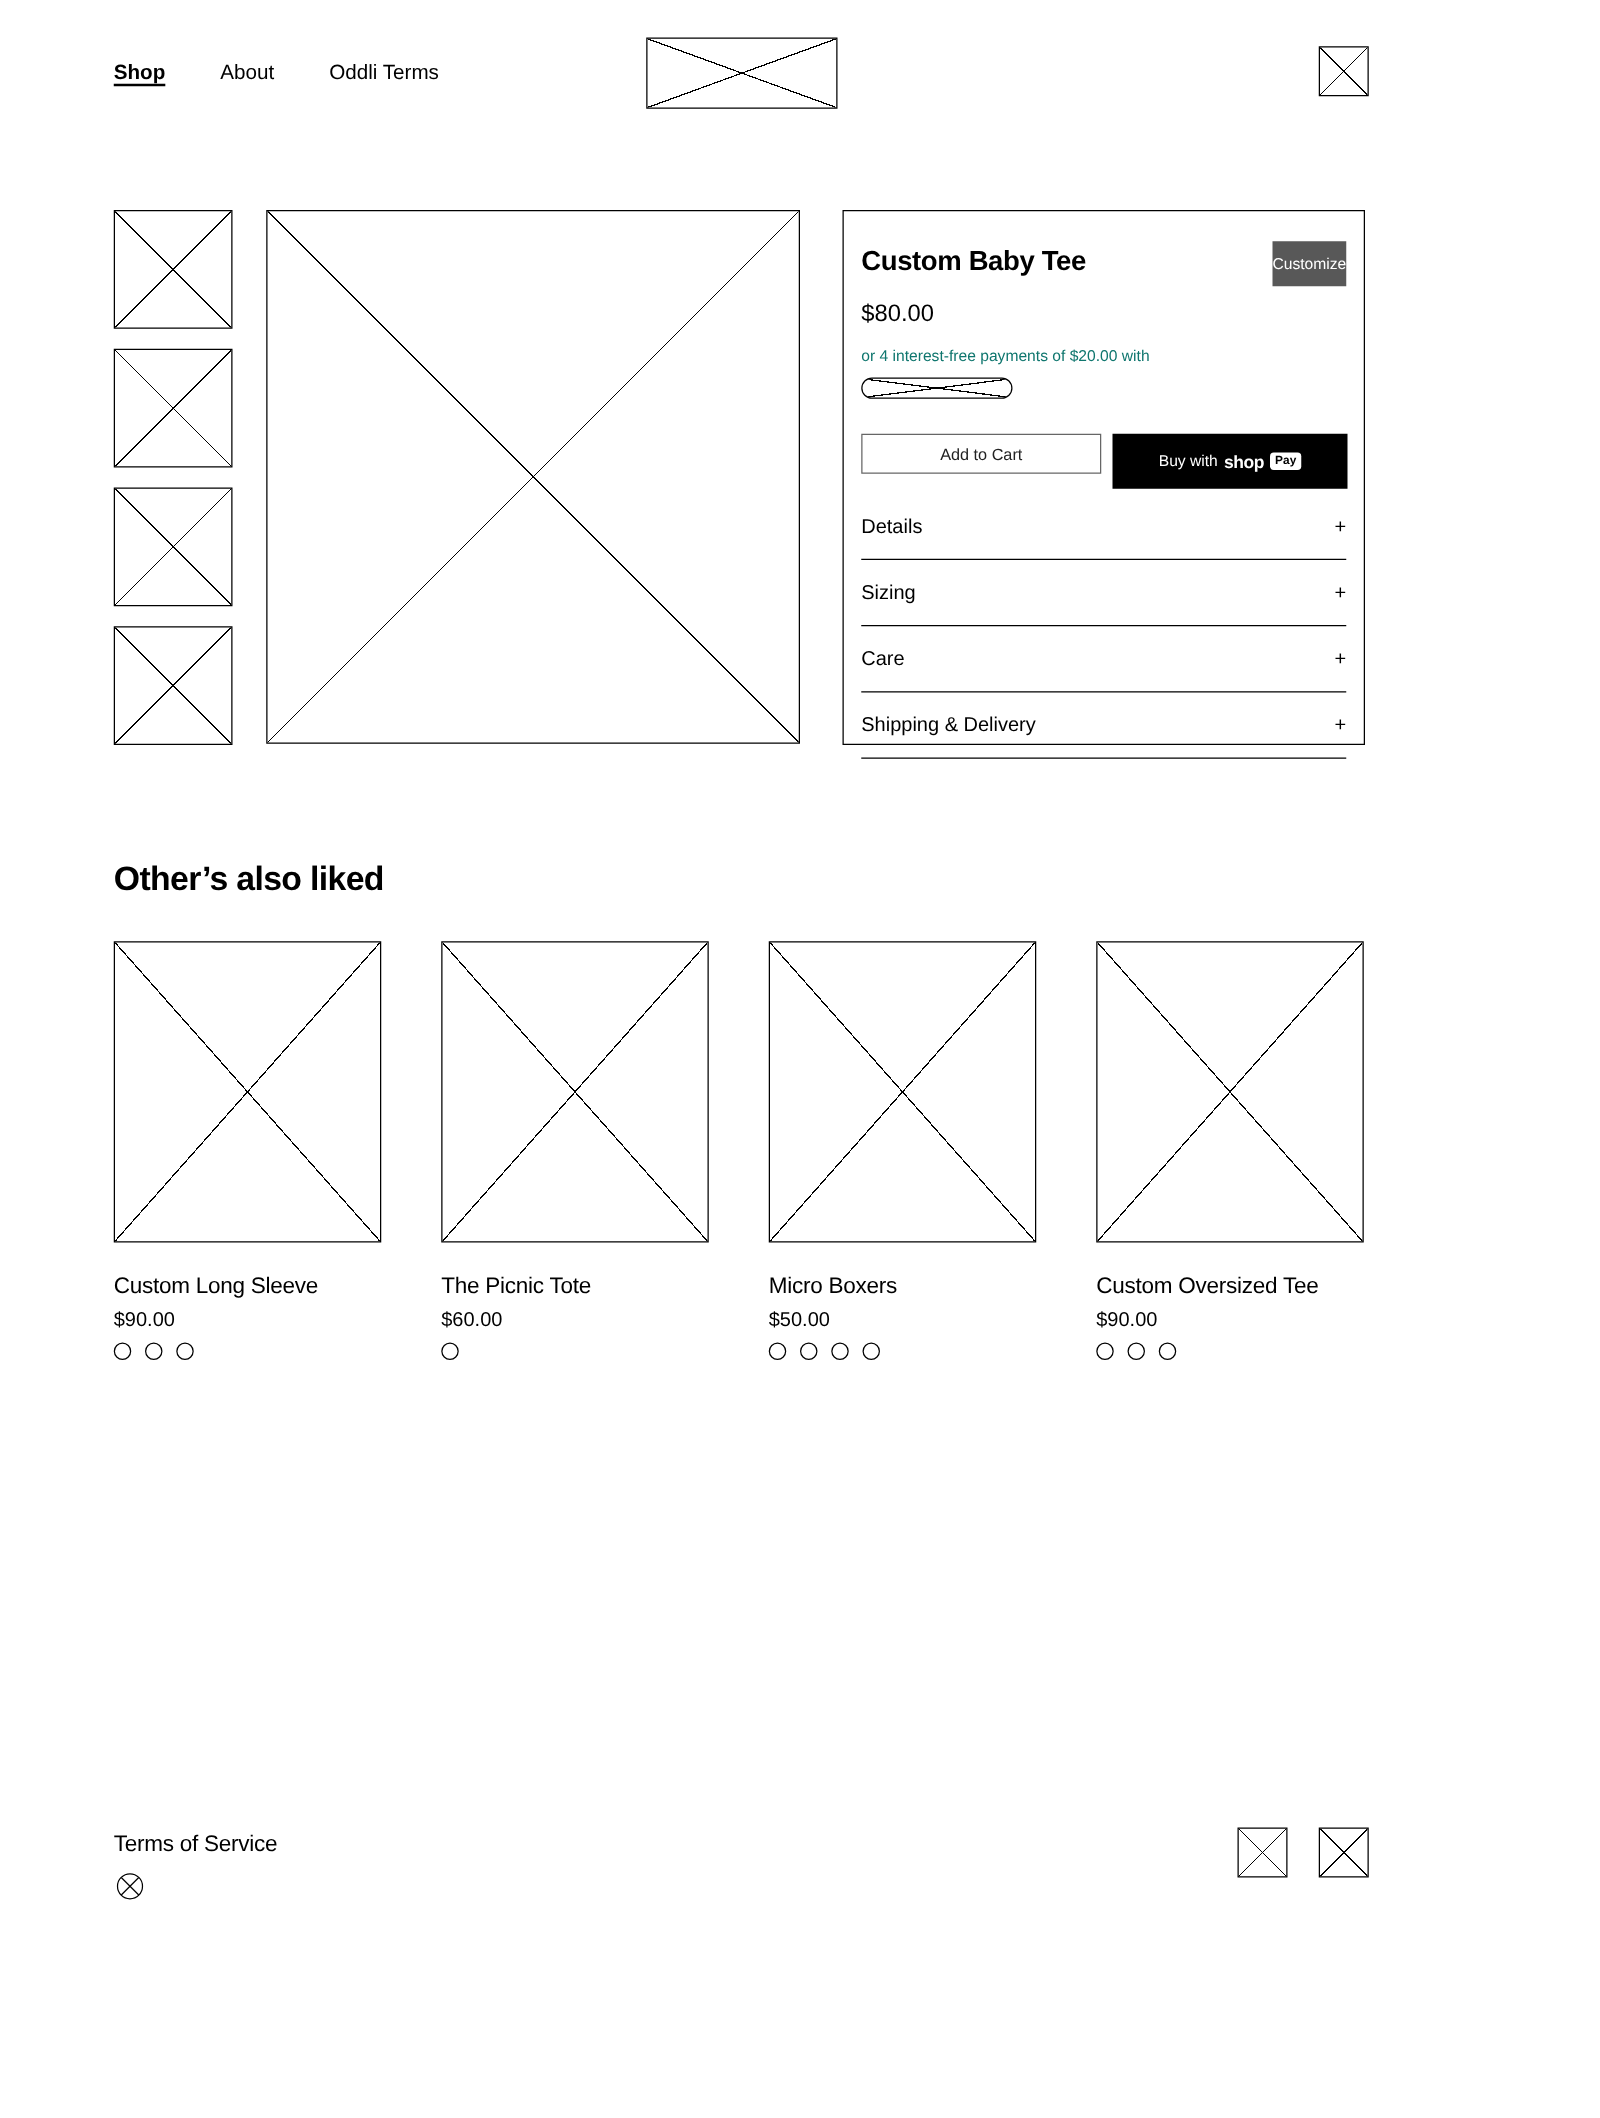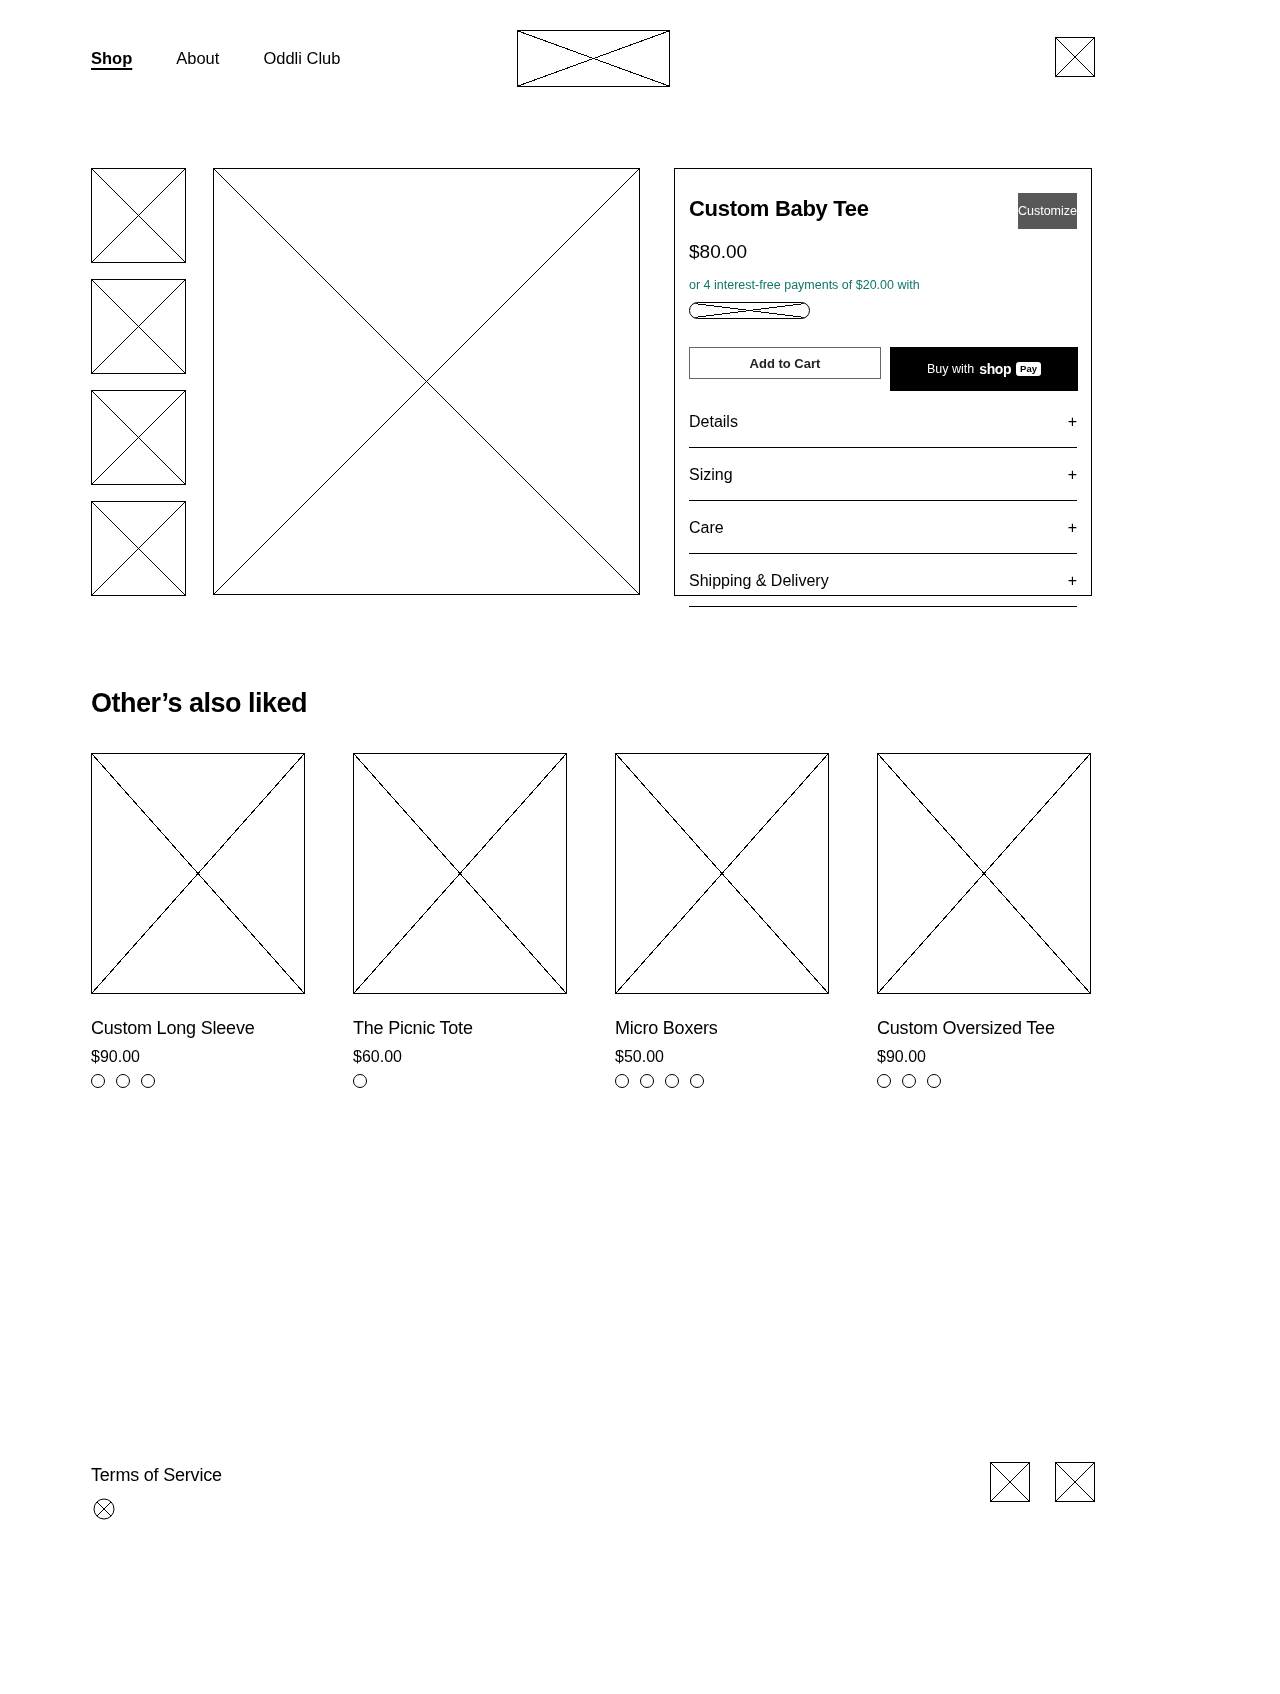--- a/index.html
+++ b/index.html
@@ -201,21 +201,20 @@
     height: 32px;
     background: #fff;
     border: 1px solid #666;
     font-family: "Liberation Sans", sans-serif;
     font-size: 13px;
     color: #222;
     cursor: pointer;
     display: flex;
     align-items: center;
     justify-content: center;
-    font-weight: bold;
   }
   .shoppay-btn {
     flex: 0 0 188px;
     height: 44px;
     background: #000;
     border: none;
     cursor: pointer;
     display: flex;
     align-items: center;
     justify-content: center;
@@ -360,21 +359,21 @@
 </style>
 </head>
 <body>
 
 <div class="page">
 
   <div class="header">
     <nav class="nav">
       <span class="nav-item active">Shop</span>
       <span class="nav-item">About</span>
-      <span class="nav-item">Oddli Club</span>
+      <span class="nav-item">Oddli Terms</span>
     </nav>
     <div class="ph logo-ph"></div>
     <div class="ph cart-ph"></div>
   </div>
 
   <div class="product">
 
     <div class="thumbs">
       <div class="ph thumb"></div>
       <div class="ph thumb"></div>

